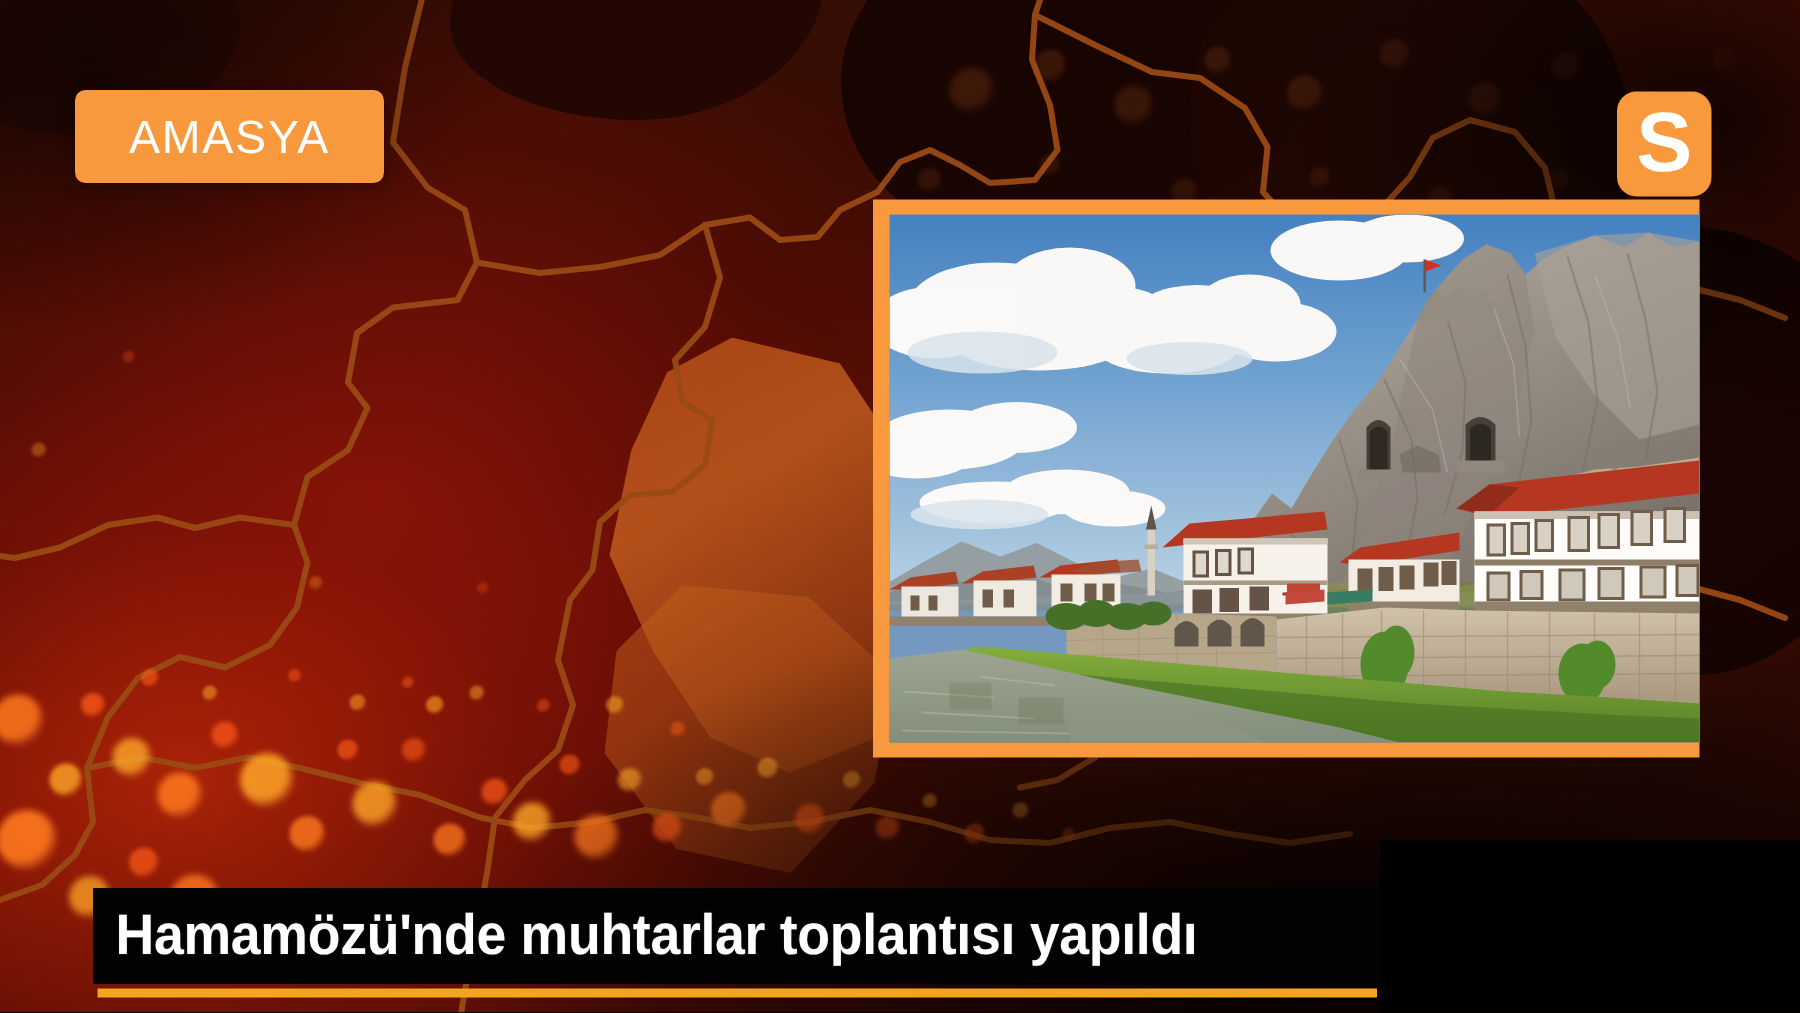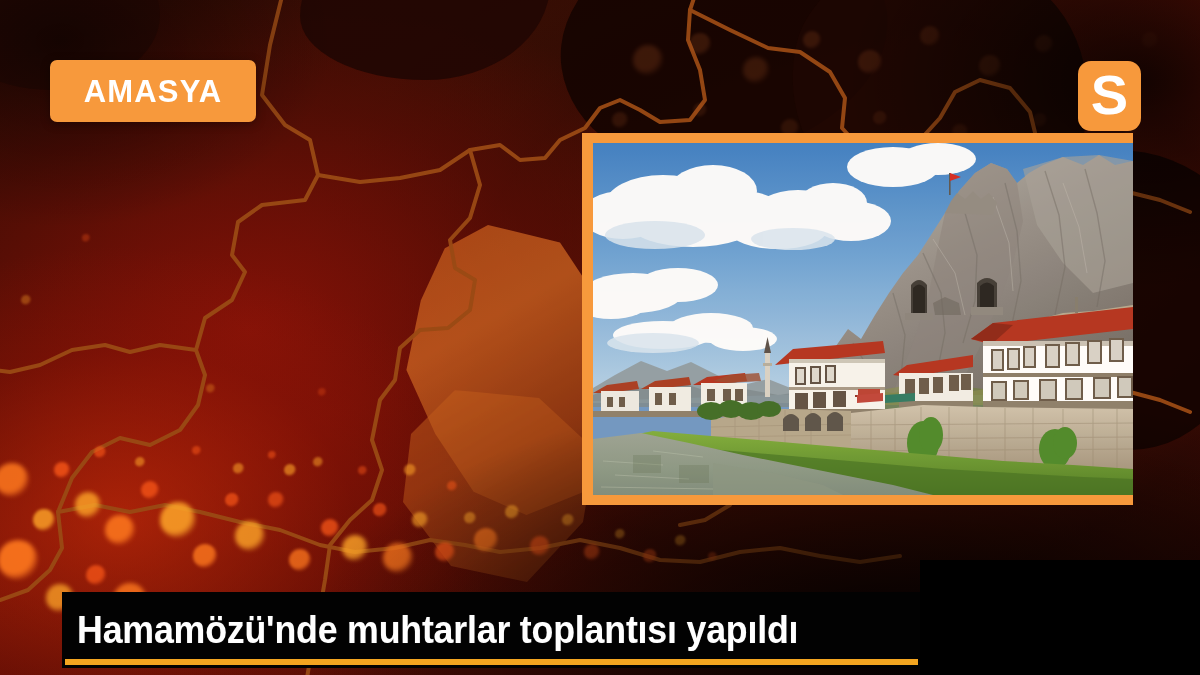--- a/index.html
+++ b/index.html
@@ -83,21 +83,21 @@
     width:206px; height:62px;
     background:#f7993c;
     border-radius:7px;
     display:flex; align-items:center; justify-content:center;
     box-shadow:0 2px 10px rgba(0,0,0,.35);
     z-index:30;
   }
   .city-badge span {
     color:#ffffff;
     font-size:31px;
-    font-weight:700;
+    font-weight:400;
     letter-spacing:1.2px;
     font-family:"Liberation Sans", sans-serif;
     line-height:1;
   }
 
   
   .logo {
     position:absolute; left:1078px; top:61px;
     width:63px; height:70px;
     background:#f7993c;
@@ -125,21 +125,21 @@
     position:absolute; left:11px; top:10px;
     width:540px; height:352px;
     overflow:hidden;
     background:#6f97c4;
   }
   .photo svg { display:block; width:540px; height:352px; }
 
   
   .headline-band {
     position:absolute; left:62px; top:592px;
-    width:858px; height:76px;
+    width:858px; height:64px;
     background:#020202;
     display:flex; align-items:center;
     z-index:35;
   }
   .headline-band h1 {
     color:#ffffff;
     font-size:38px;
     font-weight:bold;
     letter-spacing:-0.2px;
     white-space:nowrap;

